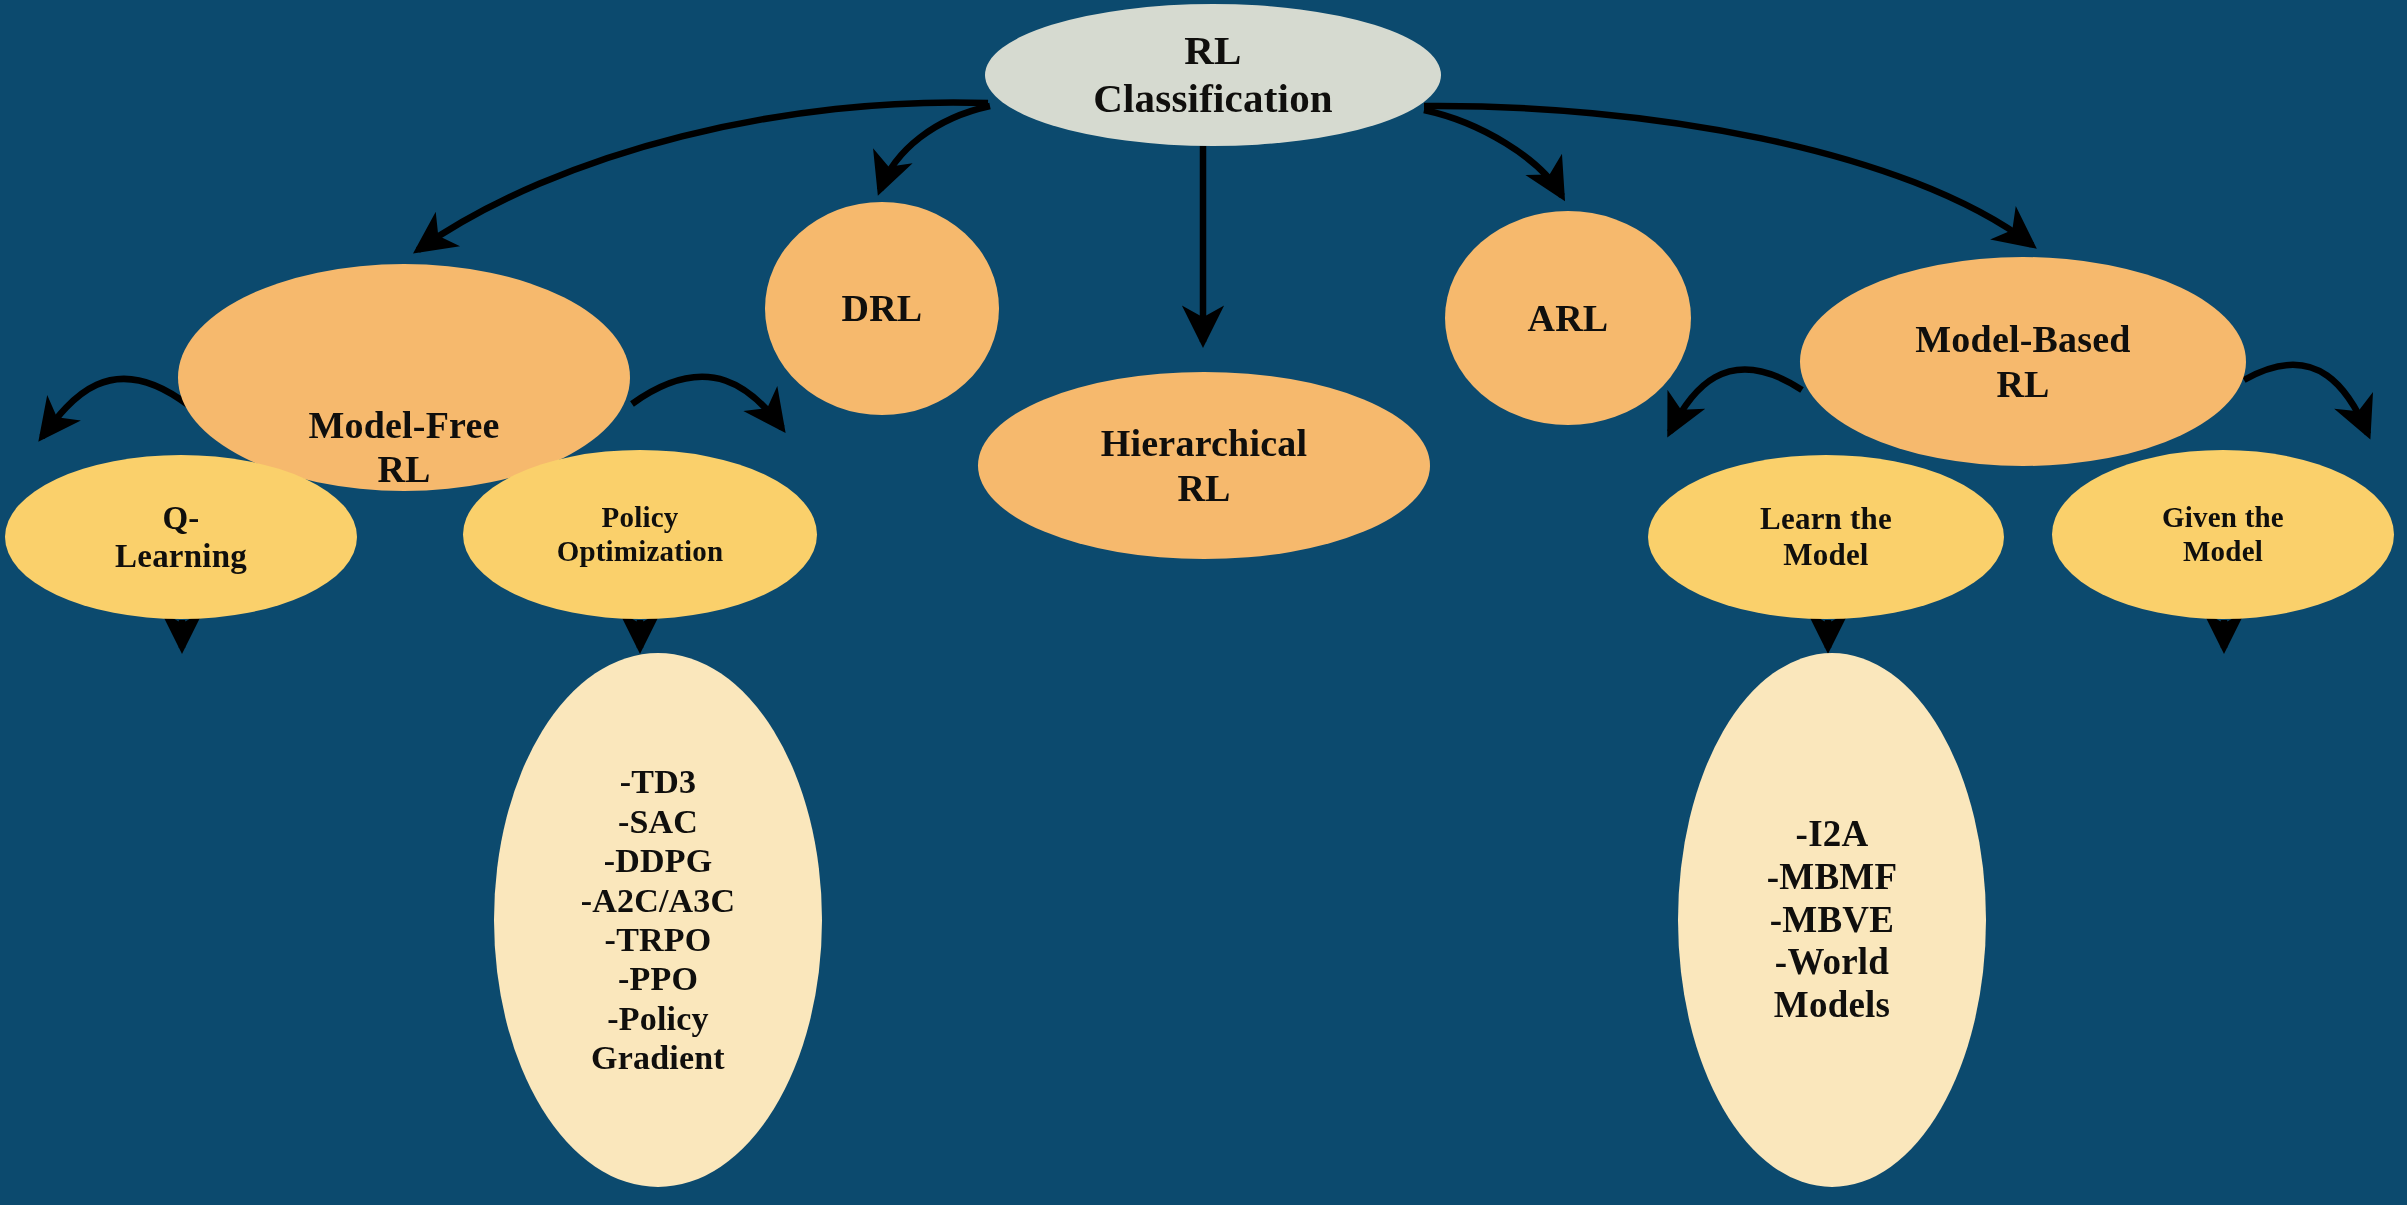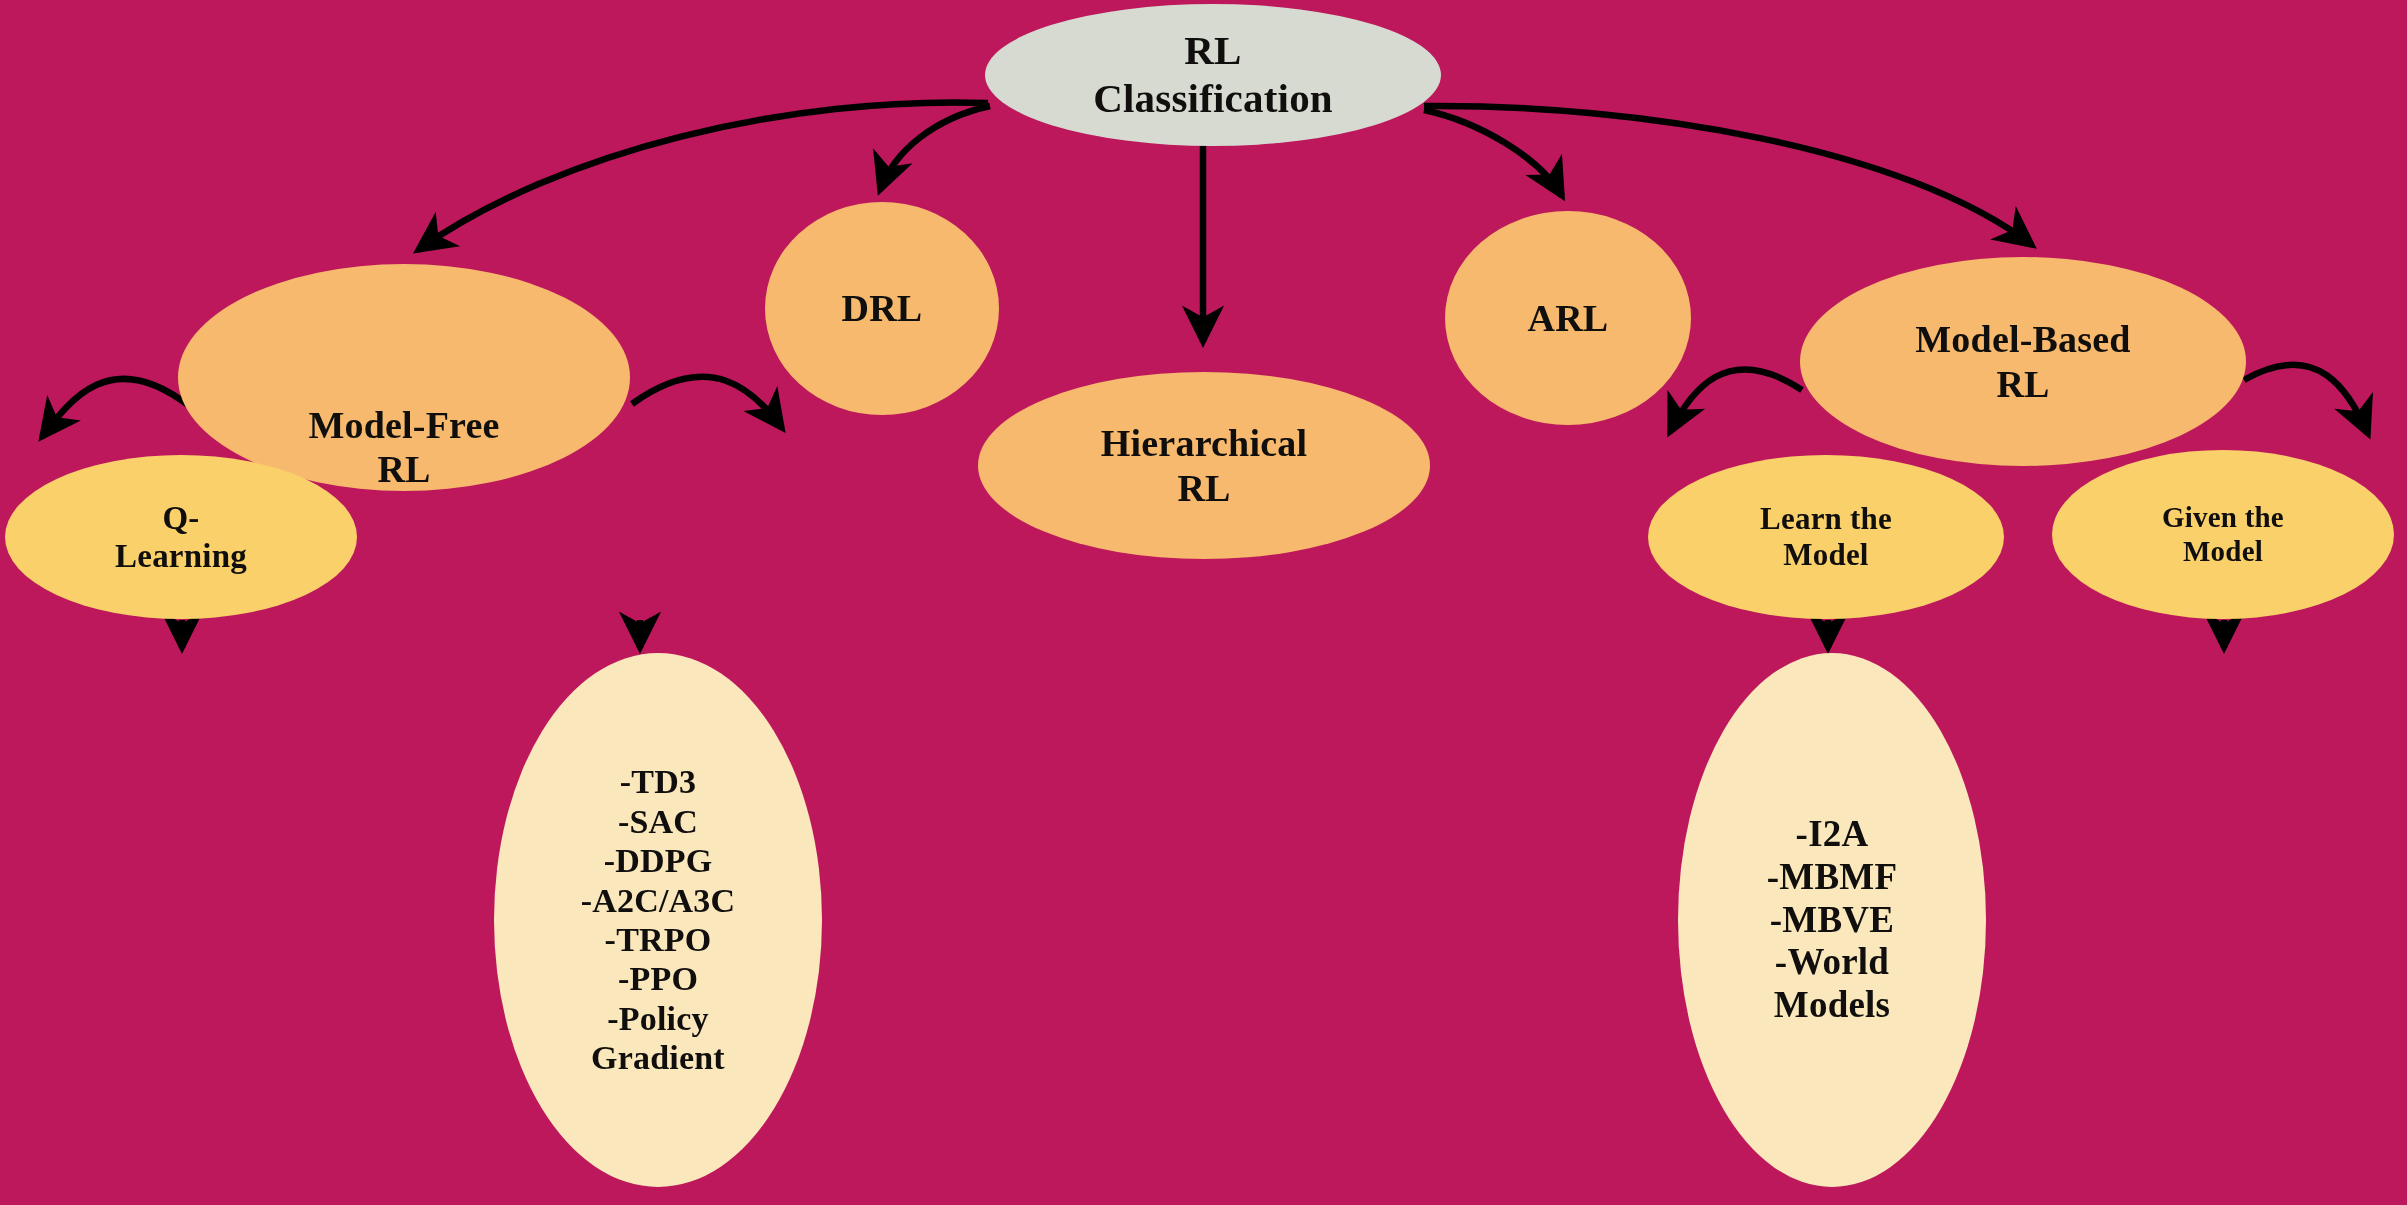--- a/index.html
+++ b/index.html
@@ -5,21 +5,21 @@
 <style>
   html, body {
     margin: 0;
     padding: 0;
     background: #ffffff;
   }
   #canvas {
     position: relative;
     width: 2407px;
     height: 1205px;
-    background: #be185d;
+    background: #0c4a6e;
     overflow: hidden;
     font-family: "Liberation Serif", "DejaVu Serif", serif;
   }
   #edges {
     position: absolute;
     left: 0;
     top: 0;
     width: 2407px;
     height: 1205px;
     pointer-events: none;
@@ -119,20 +119,24 @@
   <div class="node" style="left:1800px; top:257px; width:446px; height:209px; background:#f6b96d; font-size:38px;">
     <span class="label">Model-Based
 RL</span>
   </div>
 
   <div class="node" style="left:5px; top:455px; width:352px; height:164px; background:#fad06b; font-size:33px;">
     <span class="label">Q-
 Learning</span>
   </div>
 
+  <div class="node" style="left:463px; top:450px; width:354px; height:169px; background:#fad06b; font-size:29px;">
+    <span class="label">Policy
+Optimization</span>
+  </div>
 
   <div class="node" style="left:1648px; top:455px; width:356px; height:164px; background:#fad06b; font-size:31px;">
     <span class="label">Learn the
 Model</span>
   </div>
 
   <div class="node" style="left:2052px; top:450px; width:342px; height:169px; background:#fad06b; font-size:29px;">
     <span class="label">Given the
 Model</span>
   </div>

